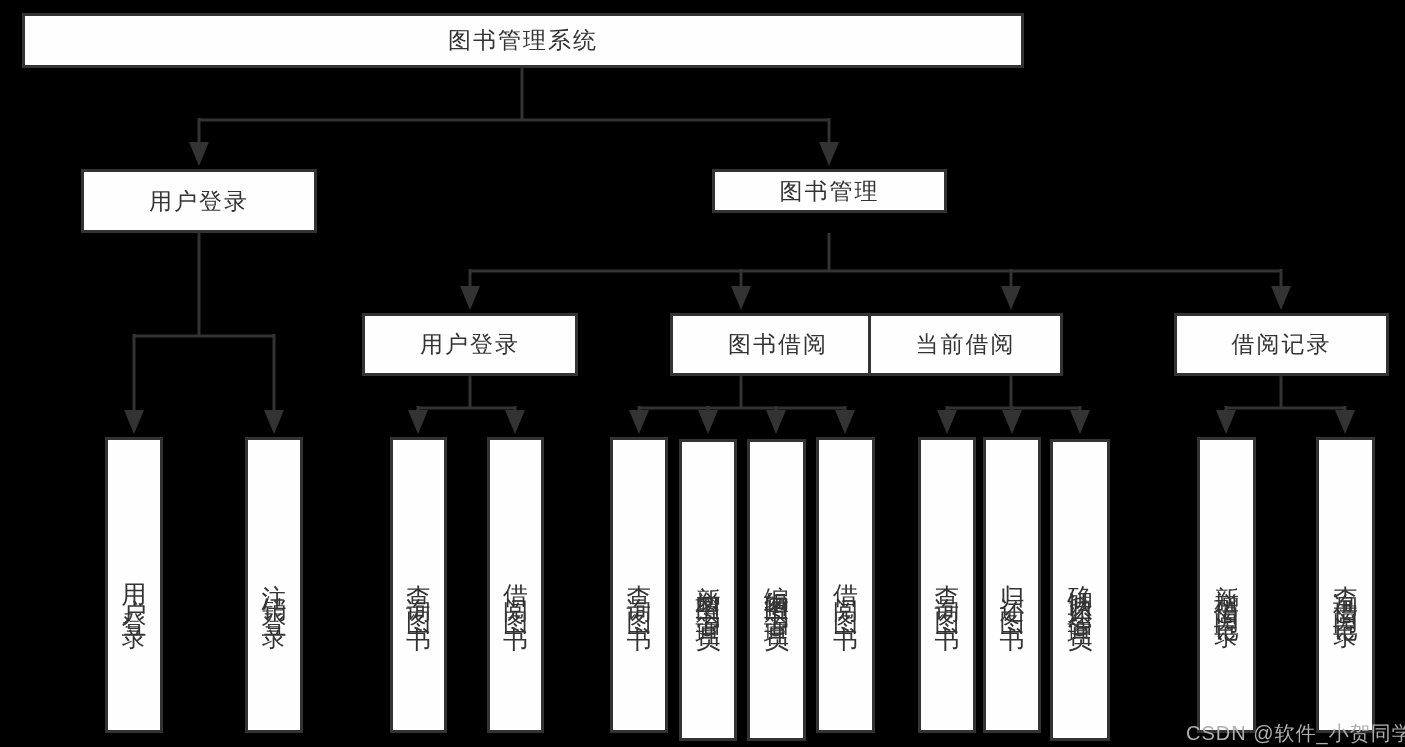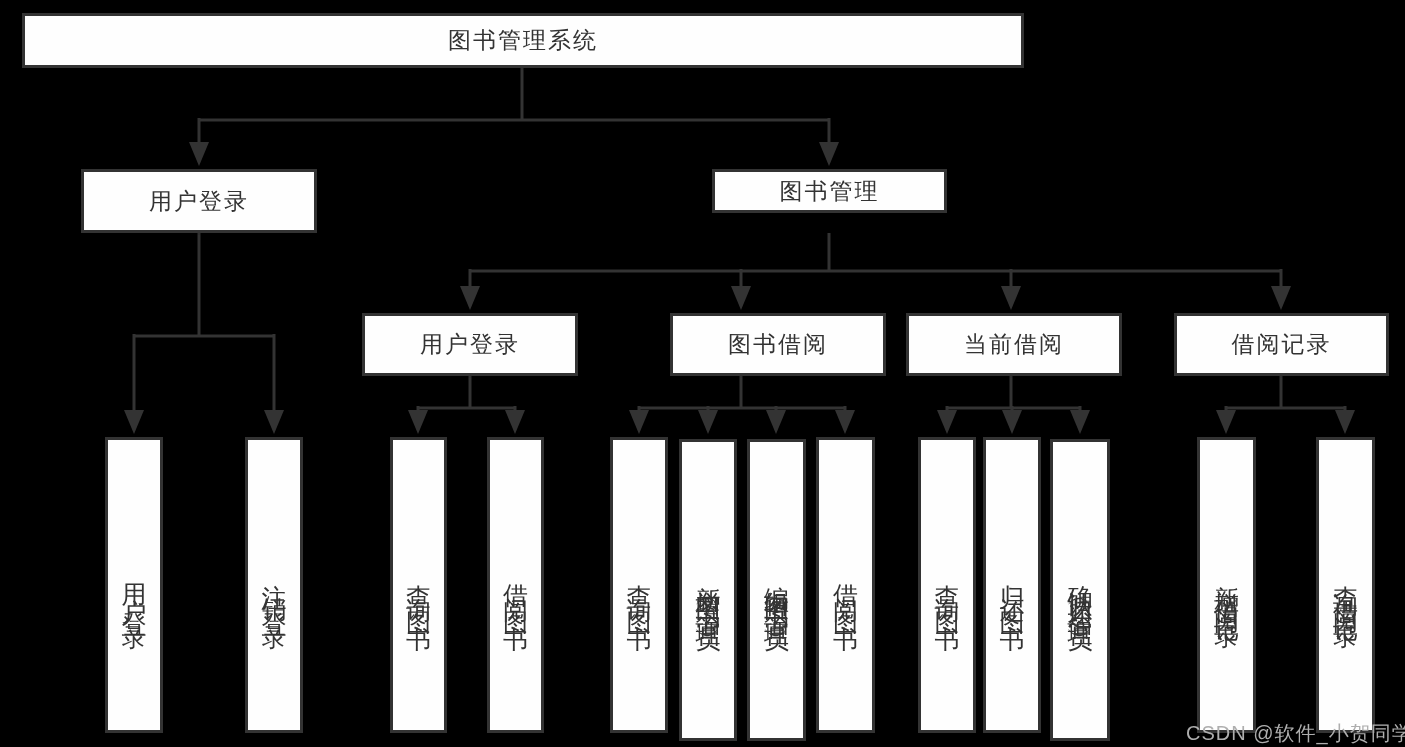--- a/index.html
+++ b/index.html
@@ -109,21 +109,21 @@
   <div class="node" style="left:712px; top:169px; width:235px; height:44px;">
     <span class="h-label">图书管理</span>
   </div>
 
   <div class="node" style="left:362px; top:313px; width:216px; height:63px;">
     <span class="h-label">用户登录</span>
   </div>
   <div class="node" style="left:633px; top:313px; width:216px; height:63px;margin-left:37px;">
     <span class="h-label">图书借阅</span>
   </div>
-  <div class="node" style="left:906px; top:313px; width:216px; height:63px;">
+  <div class="node" style="left:868px; top:313px; width:195px; height:63px;">
     <span class="h-label">当前借阅</span>
   </div>
   <div class="node" style="left:1174px; top:313px; width:215px; height:63px;">
     <span class="h-label">借阅记录</span>
   </div>
 
   <div class="node v-node v4" style="left:105px; top:437px; width:58px; height:296px;">
     <span>用户登录</span>
   </div>
   <div class="node v-node v4" style="left:245px; top:437px; width:58px; height:296px;">

